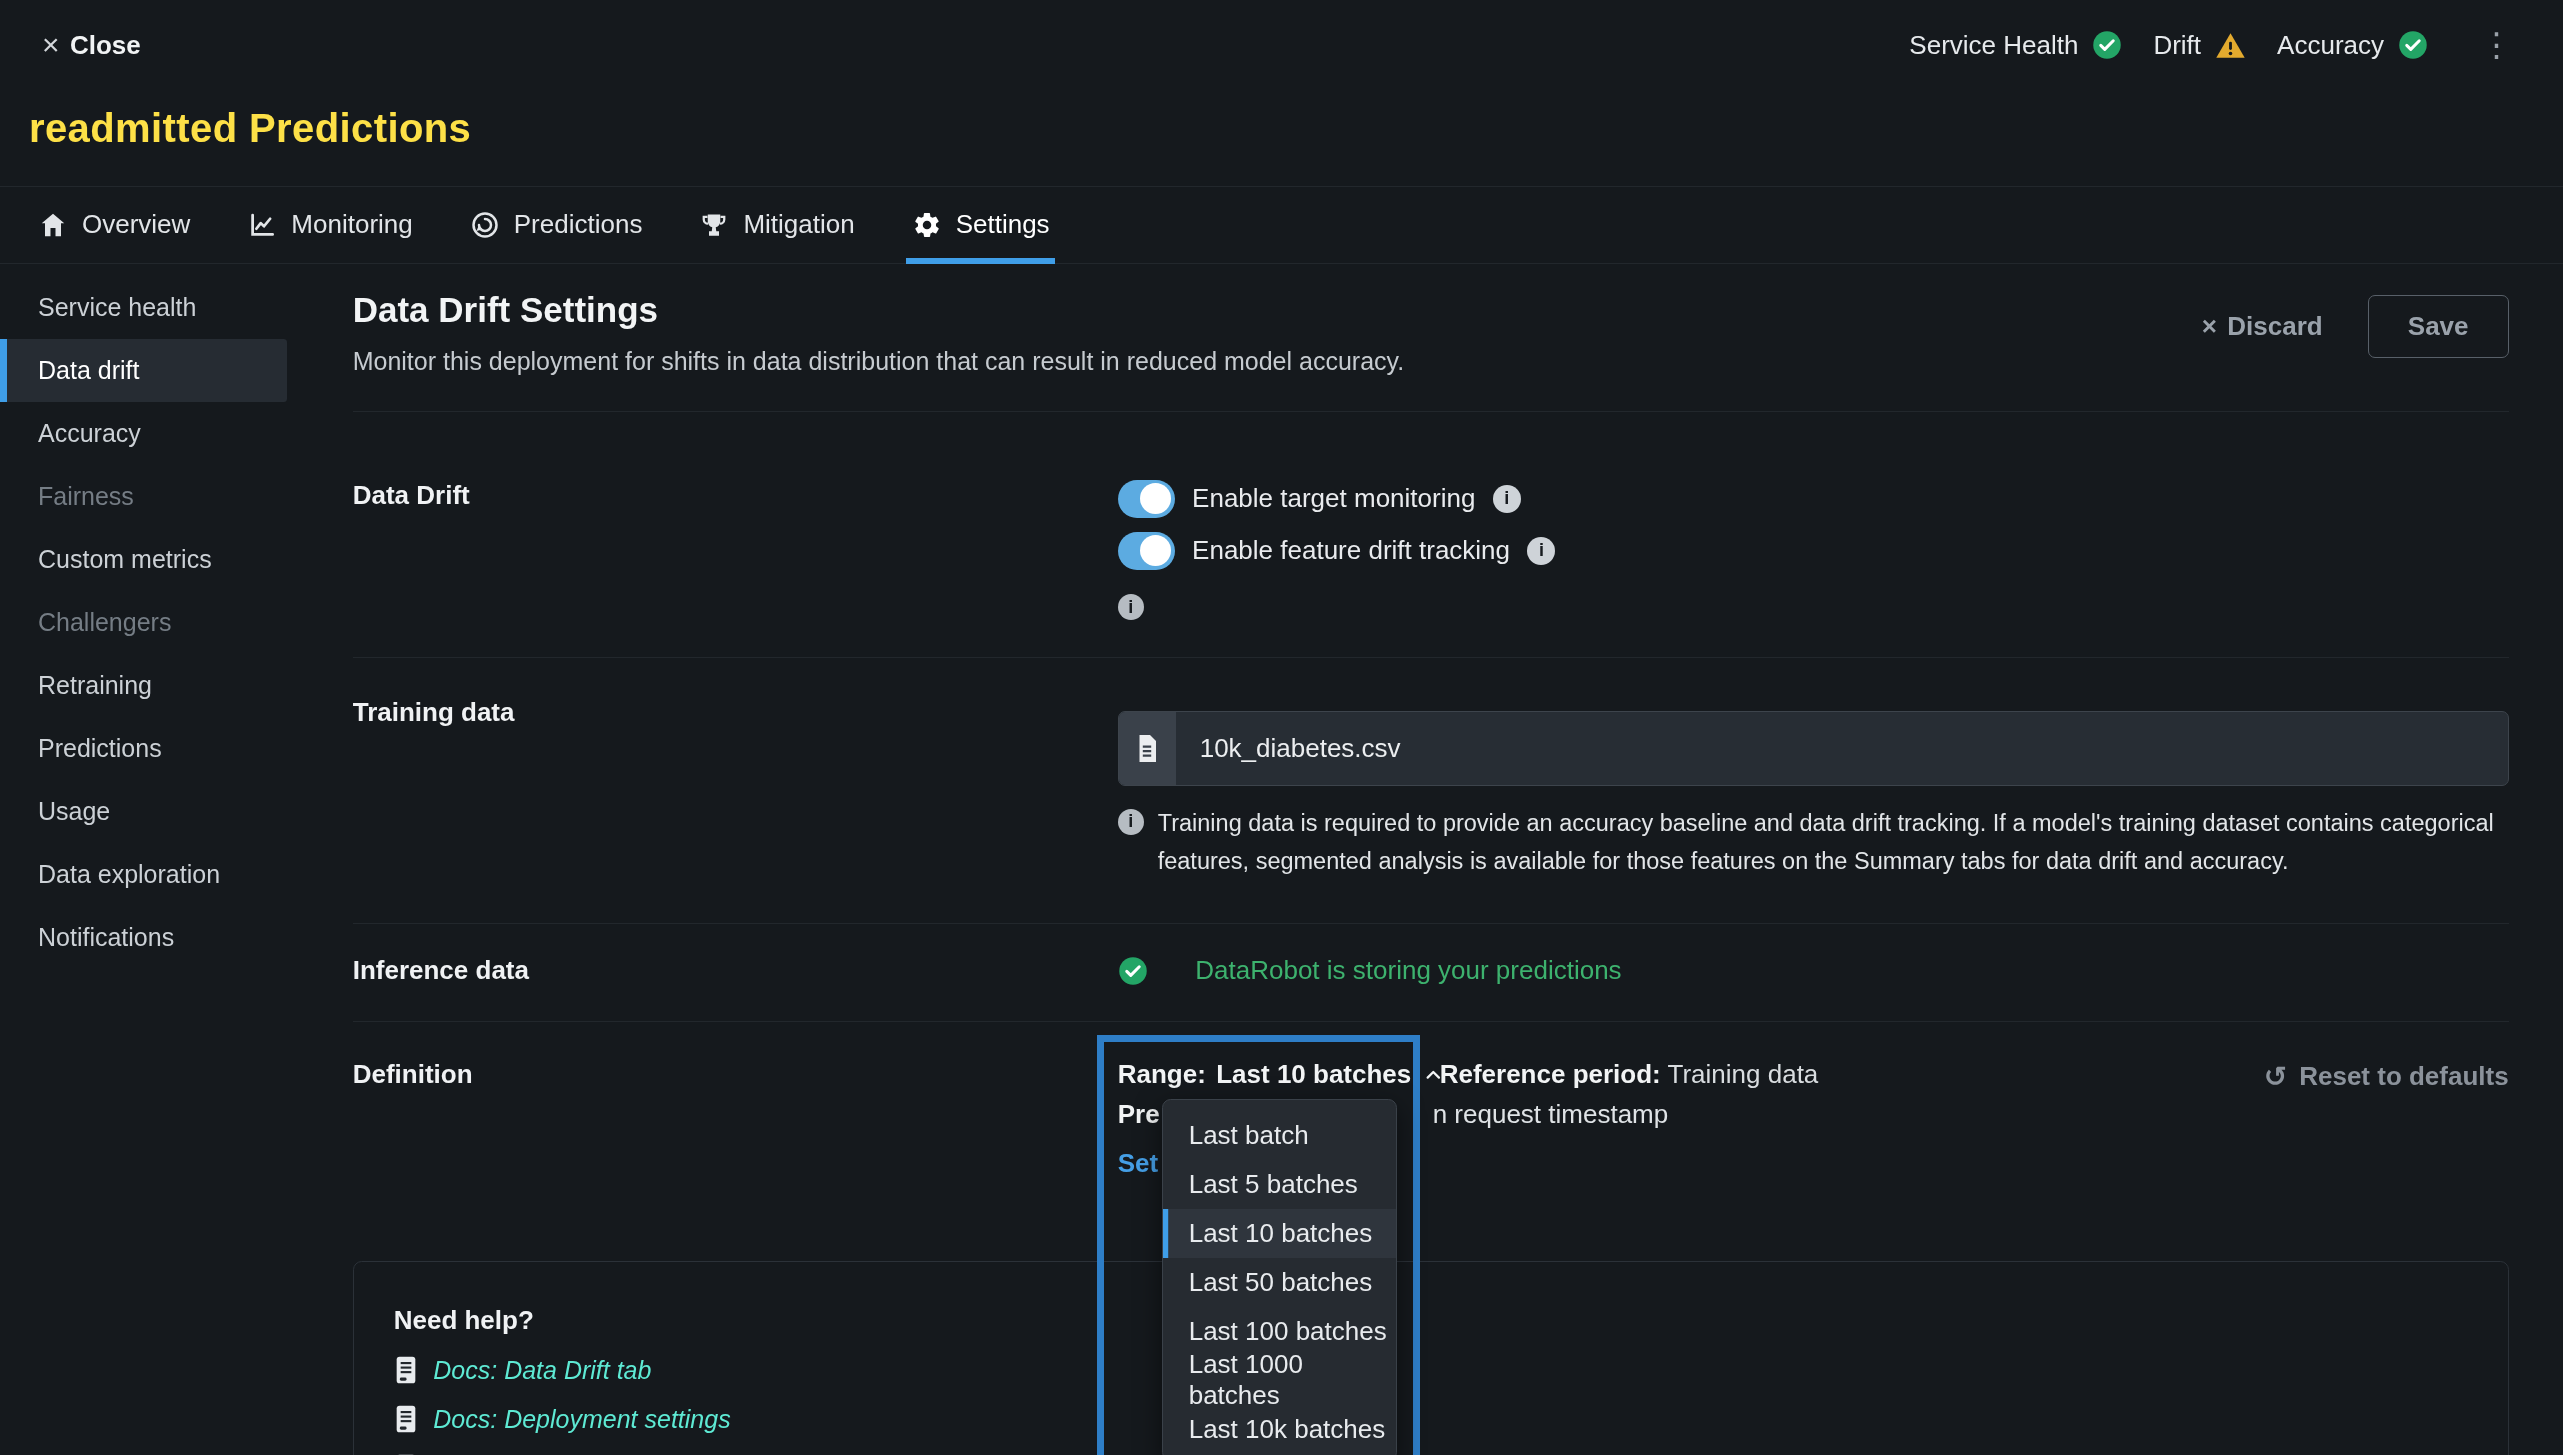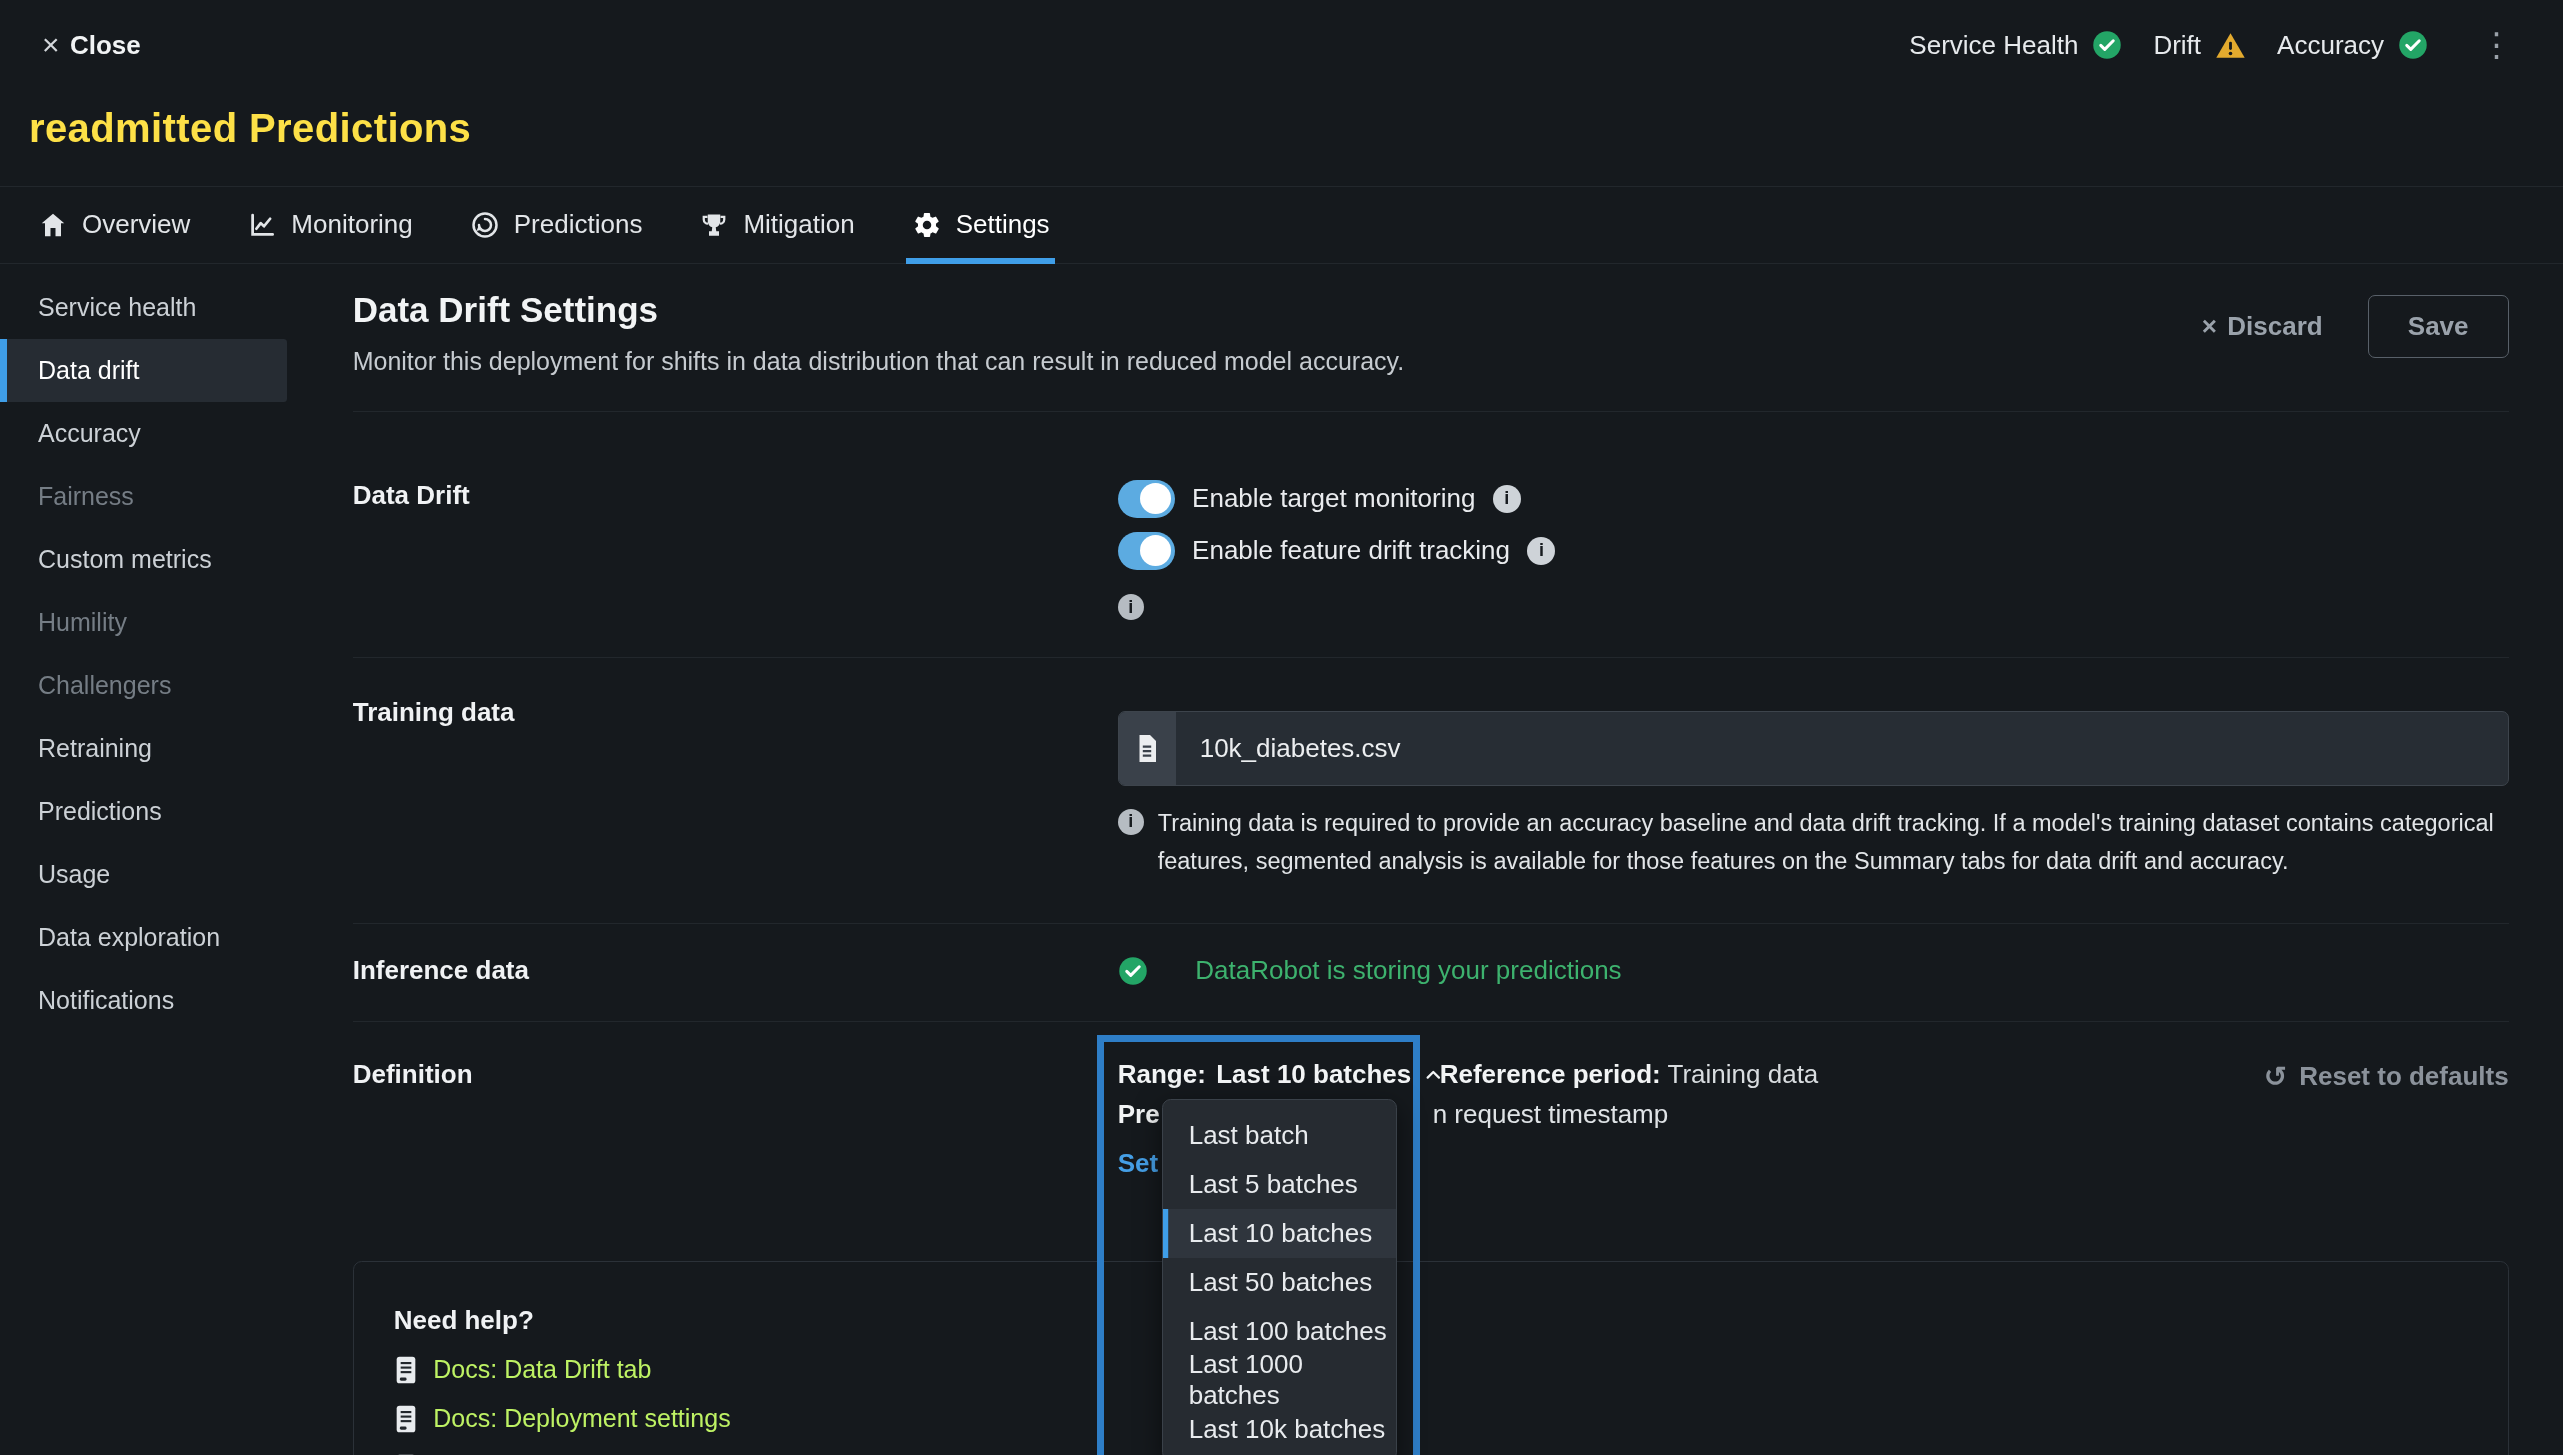--- a/index.html
+++ b/index.html
@@ -88,21 +88,21 @@
   .highlight-frame { position:absolute; left:-21px; top:-24px; width:323px; height:433px;
                      border:7.8px solid #2e7ec7; z-index:6; pointer-events:none; }
   .dropdown-menu { position:absolute; left:44px; top:40px; width:235px; height:362px; background:#262b31;
                    border:0.9px solid #3a4149; border-radius:8.7px; padding:10.4px 0; z-index:7;
                    box-shadow:0 8.7px 26px rgba(0,0,0,0.5); }
   .dd-item { height:49px; display:flex; align-items:center; padding-left:26px; font-size:26px; color:#e8ebee; cursor:pointer; }
   .dd-item.selected { background:#2f353d; box-shadow:inset 5.2px 0 0 #3f9ee8; }
   
   .help-panel { margin-right:0; border:1.7px solid #2b3138; border-radius:8.7px; padding:43px 40px 52px; position:relative; z-index:1; }
   .help-title { font-size:26px; font-weight:bold; color:#f0f2f4; }
-  .help-link { display:flex; align-items:flex-start; gap:15.6px; margin-top:19px; font-size:25px; color:#bef264; cursor:pointer; }
+  .help-link { display:flex; align-items:center; gap:15.6px; margin-top:19px; font-size:25px; color:#5eead4; cursor:pointer;font-style:italic; }
   .help-link:first-of-type { margin-top:21px; }
 </style>
 </head>
 <body>
 
 <div class="topbar">
   <div class="close-btn">
     <span class="close-x">×</span>
     <span class="close-label">Close</span>
   </div>
@@ -177,21 +177,20 @@
 </div>
 
 <div class="content">
 
   <div class="sidebar">
     <div class="side-item">Service health</div>
     <div class="side-item selected">Data drift</div>
     <div class="side-item">Accuracy</div>
     <div class="side-item disabled">Fairness</div>
     <div class="side-item">Custom metrics</div>
-    <div class="side-item disabled">Humility</div>
     <div class="side-item disabled">Challengers</div>
     <div class="side-item">Retraining</div>
     <div class="side-item">Predictions</div>
     <div class="side-item">Usage</div>
     <div class="side-item">Data exploration</div>
     <div class="side-item">Notifications</div>
   </div>
 
   <div class="main">
     <div class="main-header">

